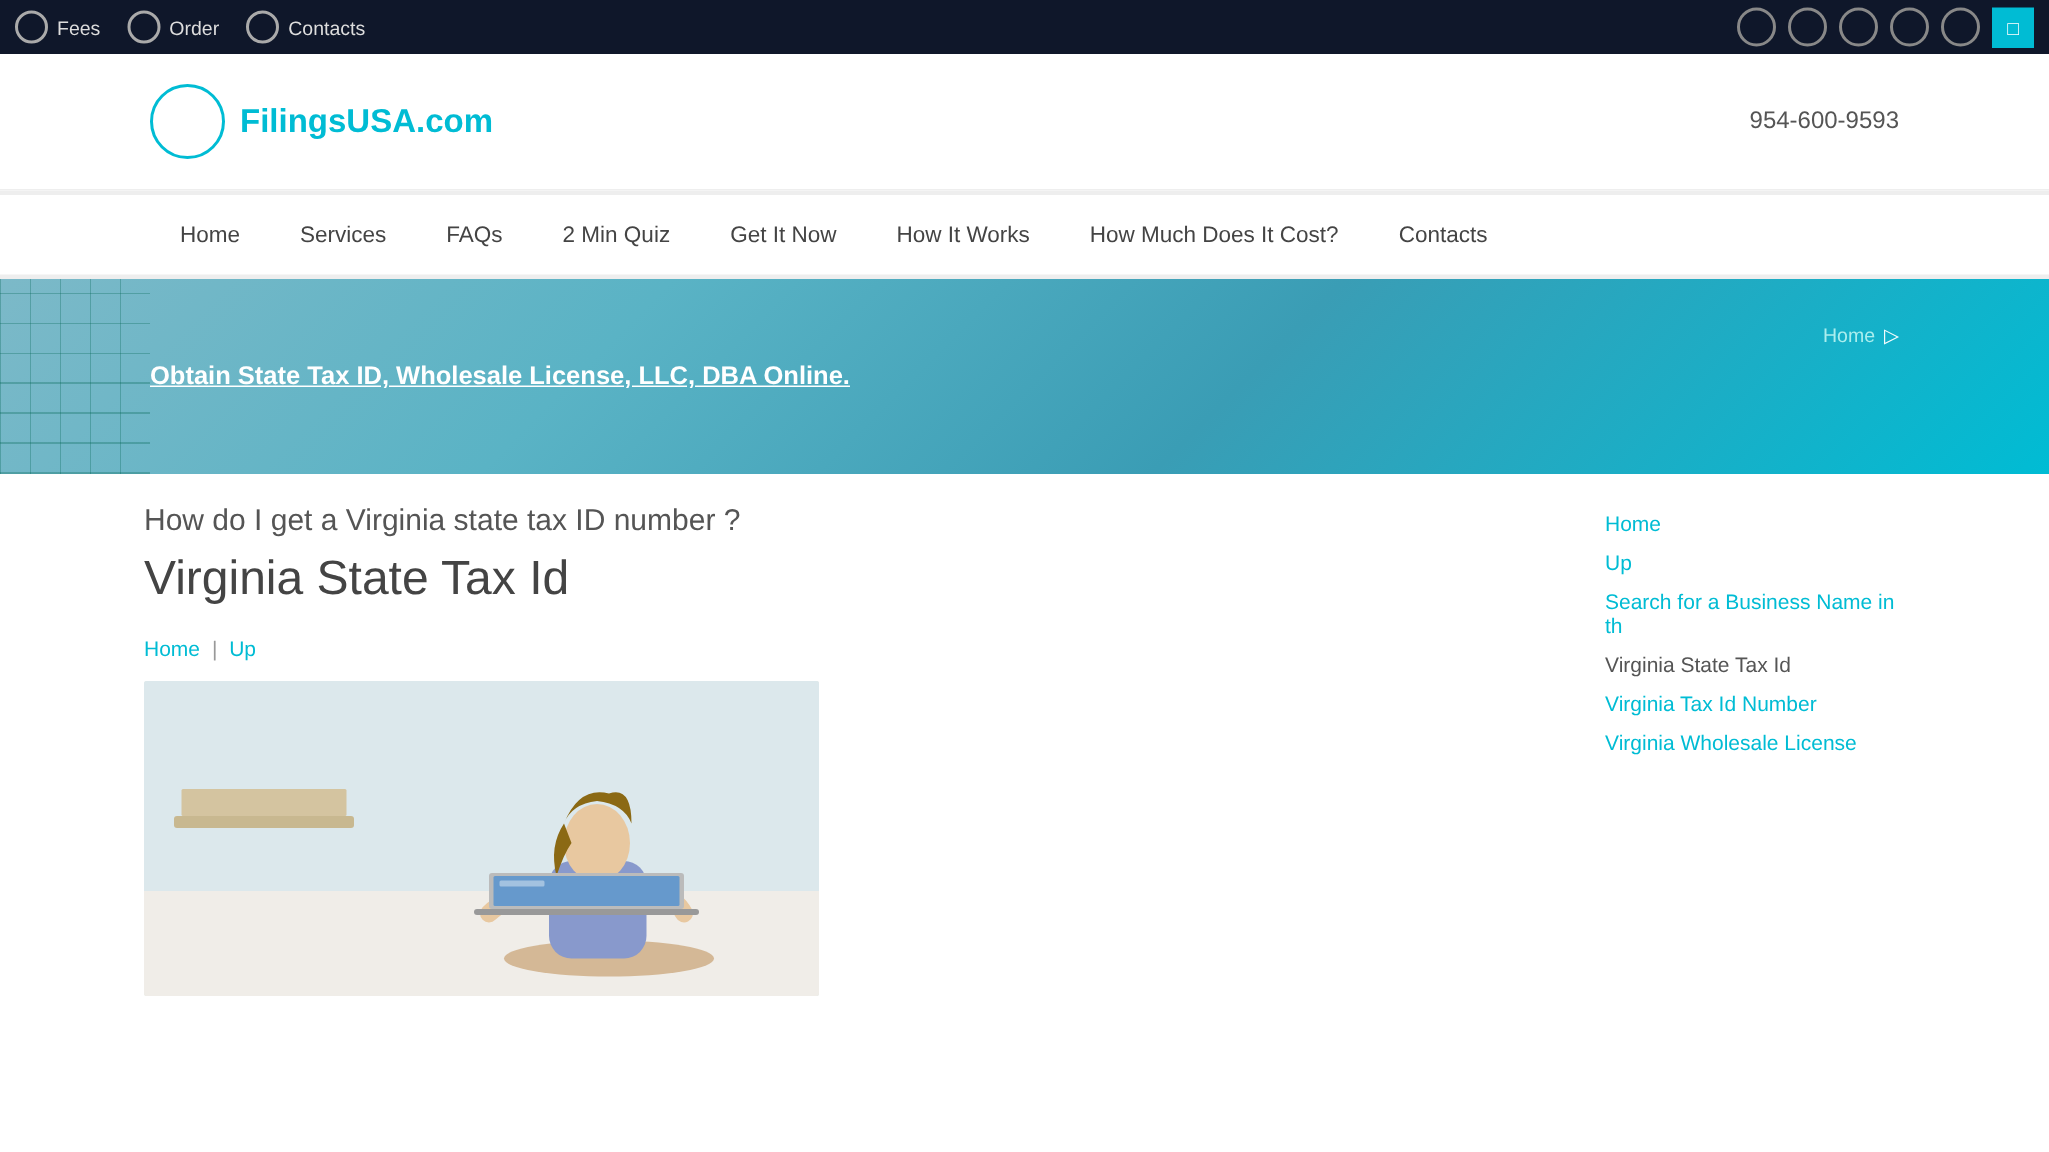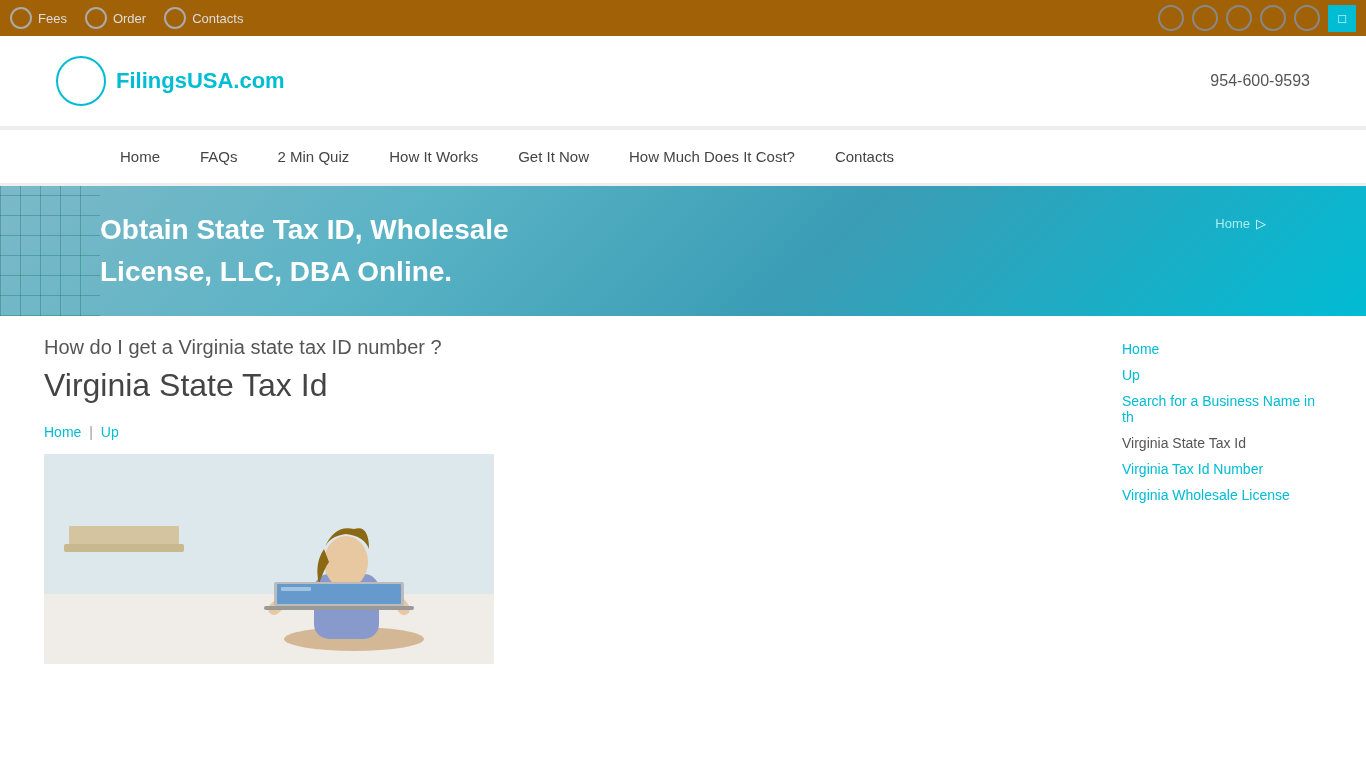--- a/index.html
+++ b/index.html
@@ -1,20 +1,20 @@
 <!DOCTYPE html>
 <html><head>
   <meta charset="utf-8">
   <style>
     * { margin: 0; padding: 0; box-sizing: border-box; }
     body { font-family: Arial, sans-serif; font-size: 14px; color: #333; background: #fff; width: 1366px; }
 
     
     .top-bar {
-      background: #a16207;
+      background: #0f172a;
       height: 36px;
       display: flex;
       align-items: center;
       justify-content: space-between;
       padding: 0 10px;
     }
     .top-bar-left {
       display: flex;
       align-items: center;
       gap: 18px;
@@ -53,21 +53,21 @@
       color: #fff;
       border: none;
       padding: 6px 10px;
       cursor: pointer;
       font-size: 13px;
     }
 
     
     .header {
       background: #fff;
-      padding: 20px 56px;
+      padding: 20px 100px;
       display: flex;
       align-items: center;
       justify-content: space-between;
       border-bottom: 1px solid #eee;
       gap: 40px;
     }
     .logo-area {
       display: flex;
       align-items: center;
       gap: 10px;
@@ -116,24 +116,25 @@
       display: flex;
       align-items: center;
       justify-content: space-between;
       padding: 20px 100px;
       position: relative;
     }
     .hero-left {
       color: #fff;
     }
     .hero-left h2 {
-      font-size: 28px;
+      font-size: 17px;
       font-weight: bold;
       line-height: 1.5;
       max-width: 480px;
+      text-decoration: underline;
     }
     .hero-breadcrumb {
       color: #ddf;
       font-size: 13px;
       display: flex;
       align-items: center;
       gap: 6px;
       align-self: flex-start;
       margin-top: 10px;
     }
@@ -151,21 +152,21 @@
       top: 0;
       width: 100px;
       height: 100%;
       background-image: 
         repeating-linear-gradient(0deg, rgba(0,100,80,0.3) 0px, rgba(0,100,80,0.3) 1px, transparent 1px, transparent 20px),
         repeating-linear-gradient(90deg, rgba(0,100,80,0.3) 0px, rgba(0,100,80,0.3) 1px, transparent 1px, transparent 20px);
     }
 
     
     .main {
-      padding: 20px 44px;
+      padding: 20px 96px;
       display: flex;
       gap: 30px;
     }
     .content {
       flex: 1;
     }
     .content h3 {
       font-size: 20px;
       color: #555;
       margin-bottom: 8px;
@@ -258,24 +259,25 @@
 <div class="header">
   <div class="logo-area">
     <div class="logo-circle"></div>
     <span class="logo-text">FilingsUSA.com</span>
   </div>
   <span class="phone-number">954-600-9593</span>
 </div>
 
 <nav class="nav">
   <a class="nav-item">Home</a>
+  <a class="nav-item">Services</a>
   <a class="nav-item">FAQs</a>
   <a class="nav-item">2 Min Quiz</a>
+  <a class="nav-item">Get It Now</a>
   <a class="nav-item">How It Works</a>
-  <a class="nav-item">Get It Now</a>
   <a class="nav-item">How Much Does It Cost?</a>
   <a class="nav-item">Contacts</a>
 </nav>
 
 <div class="hero">
   <div class="hero-grid-left"></div>
   <div class="hero-left">
     <h2>Obtain State Tax ID, Wholesale License, LLC, DBA Online.</h2>
   </div>
   <div class="hero-breadcrumb">

